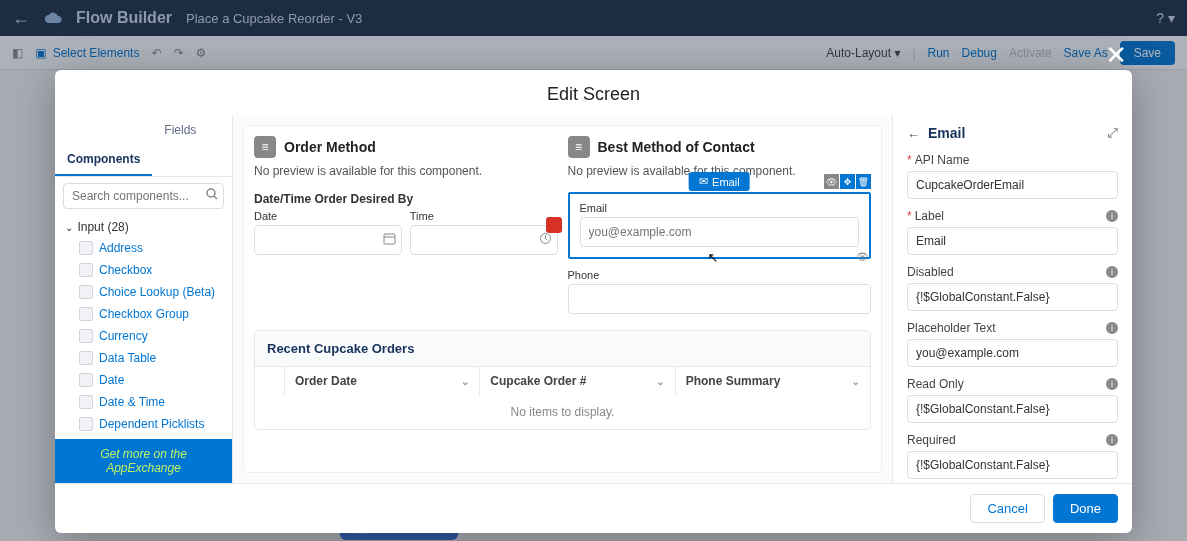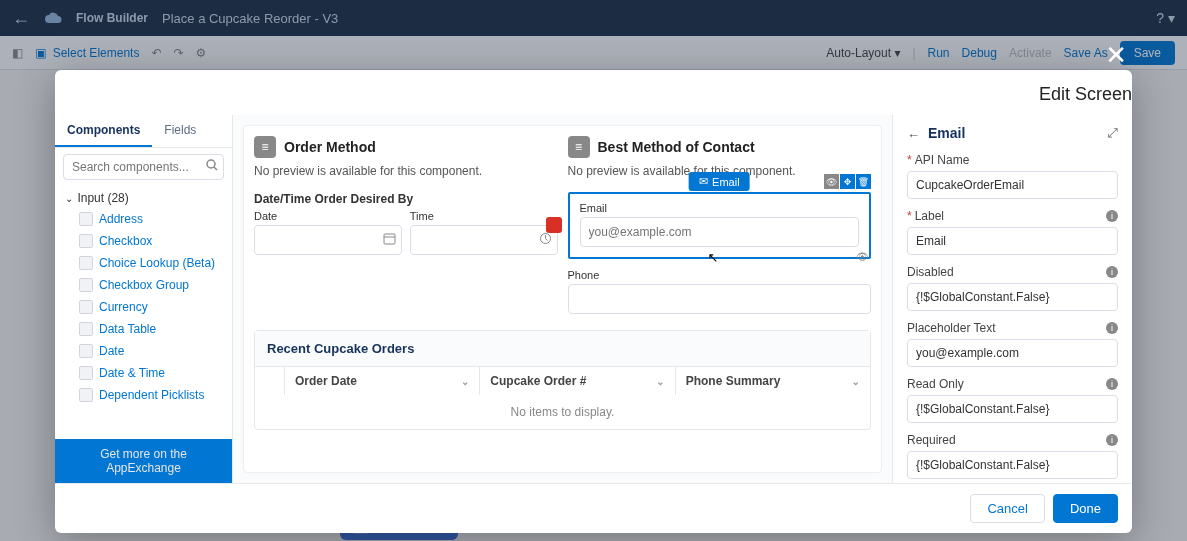--- a/index.html
+++ b/index.html
@@ -1,57 +1,57 @@
 <!DOCTYPE html>
 <html><head>
 <meta charset="utf-8">
 <style>
 * { box-sizing: border-box; margin: 0; padding: 0; }
 body { font-family: -apple-system, BlinkMacSystemFont, "Segoe UI", Arial, sans-serif; font-size: 13px; color: #16325c; background: #f4f4f4; width: 1187px; height: 541px; overflow: hidden; position: relative; }
 .app-header { background: #1b2e48; color: #c9d6e6; height: 36px; display: flex; align-items: center; padding: 0 12px; gap: 14px; }
 .app-header .back { color: #c9d6e6; font-size: 18px; cursor: pointer; }
 .app-header .logo { font-size: 16px; }
-.app-header .title { font-weight: 600; font-size: 12px; }
+.app-header .title { font-weight: 600; font-size: 16px; }
 .app-header .sub { font-size: 13px; }
 .app-header .help { margin-left: auto; font-size: 14px; }
 .toolbar { background: #fafbfc; border-bottom: 1px solid #d8dde6; height: 34px; display: flex; align-items: center; padding: 0 12px; gap: 12px; font-size: 12px; }
 .toolbar .sel { color: #0176d3; display: flex; align-items: center; gap: 6px; }
 .toolbar .ico { color: #888; cursor: pointer; }
 .toolbar .spacer { flex: 1; }
 .toolbar .txt { color: #444; }
 .toolbar .link { color: #0176d3; cursor: pointer; }
 .toolbar .dis { color: #bbb; }
 .toolbar .save-btn { background: #0176d3; color: #fff; padding: 5px 14px; border-radius: 4px; cursor: pointer; }
 .canvas { position: absolute; top: 70px; left: 0; right: 0; bottom: 0; background: #f3f2f2; }
 .node { position: absolute; background: #3a6fd8; color: #fff; border-radius: 6px; padding: 6px 12px; display: flex; align-items: center; gap: 8px; font-size: 12px; left: 340px; }
 .node1 { top: 440px; }
 .node .ni { background: rgba(255,255,255,0.25); width: 18px; height: 18px; border-radius: 3px; display: inline-flex; align-items: center; justify-content: center; }
 .plus-node { position: absolute; left: 346px; top: 426px; width: 20px; height: 20px; border: 1px solid #888; border-radius: 50%; background: #fff; display: flex; align-items: center; justify-content: center; font-size: 13px; color: #444; }
 .line { position: absolute; left: 355px; top: 400px; width: 1px; height: 70px; background: #888; }
 
 .overlay { position: absolute; inset: 0; background: rgba(30,40,60,0.35); }
 .modal { position: absolute; left: 55px; top: 70px; right: 55px; bottom: 8px; background: #fff; border-radius: 6px; box-shadow: 0 8px 40px rgba(0,0,0,0.3); display: flex; flex-direction: column; overflow: hidden; }
 .modal-close { position: absolute; right: 60px; top: 40px; color: #fff; font-size: 26px; cursor: pointer; z-index: 50; }
-.modal-title { text-align: right; font-size: 18px; font-weight: 500; padding: 14px 0 10px; color: #222; }
+.modal-title { text-align: center; font-size: 18px; font-weight: 500; padding: 14px 0 10px; color: #222; }
 .modal-body { flex: 1; display: flex; overflow: hidden; }
 
 .left { width: 178px; border-right: 1px solid #e7e7e7; display: flex; flex-direction: column; }
 .tabs { display: flex; border-bottom: 1px solid #e7e7e7; }
 .tab { padding: 8px 12px; font-size: 12px; cursor: pointer; color: #5e6c84; }
-.tab.active { font-weight: 700; color: #16325c; border-bottom: 2px solid #0176d3; }
+.tab.active { font-weight: 700; color: #16325c; border-bottom: 2px solid #0176d3; margin-top: 29px; }
 .search-wrap { padding: 6px 8px; }
 .search { position: relative; }
 .search input { width: 100%; padding: 5px 22px 5px 8px; border: 1px solid #d8dde6; border-radius: 4px; font-size: 12px; }
 .search .si { position: absolute; right: 6px; top: 5px; color: #888; font-size: 13px; }
 .tree { flex: 1; overflow-y: auto; padding: 2px 0; }
 .tree-h { display: flex; align-items: center; gap: 4px; padding: 3px 10px; font-size: 12px; color: #333; }
 .tree-h .chv { font-size: 10px; }
 .tree-item { display: flex; align-items: center; gap: 6px; padding: 4px 8px 4px 24px; font-size: 12px; color: #0176d3; cursor: pointer; }
 .tree-item .ti-ico { width: 14px; height: 14px; background: #f0f2f5; border: 1px solid #d0d5dd; border-radius: 2px; flex-shrink: 0; }
-.appex { background: #0176d3; color: #e5e5e5; text-align: center; padding: 8px 16px; font-size: 12px; cursor: pointer; }
+.appex { background: #0176d3; color: #bef264; text-align: center; padding: 8px 16px; font-size: 12px; cursor: pointer; font-style: italic; }
 
 .center { flex: 1; background: #fafbfc; padding: 10px; overflow-y: auto; }
 .stage { background: #fff; border: 1px solid #eee; border-radius: 4px; min-height: 100%; padding: 10px 10px 0; }
 .row { display: flex; gap: 10px; }
 .col { flex: 1; }
 .sec-head { display: flex; align-items: center; gap: 8px; margin-bottom: 6px; }
 .sec-ico { width: 22px; height: 22px; background: #888; border-radius: 4px; display: flex; align-items: center; justify-content: center; color: #fff; font-size: 12px; }
 .sec-title { font-size: 14px; font-weight: 600; color: #222; }
 .no-prev { font-size: 12px; color: #555; margin-bottom: 14px; }
 .fld-lbl { font-size: 12px; color: #333; margin-bottom: 4px; display: block; font-weight: 600; }

